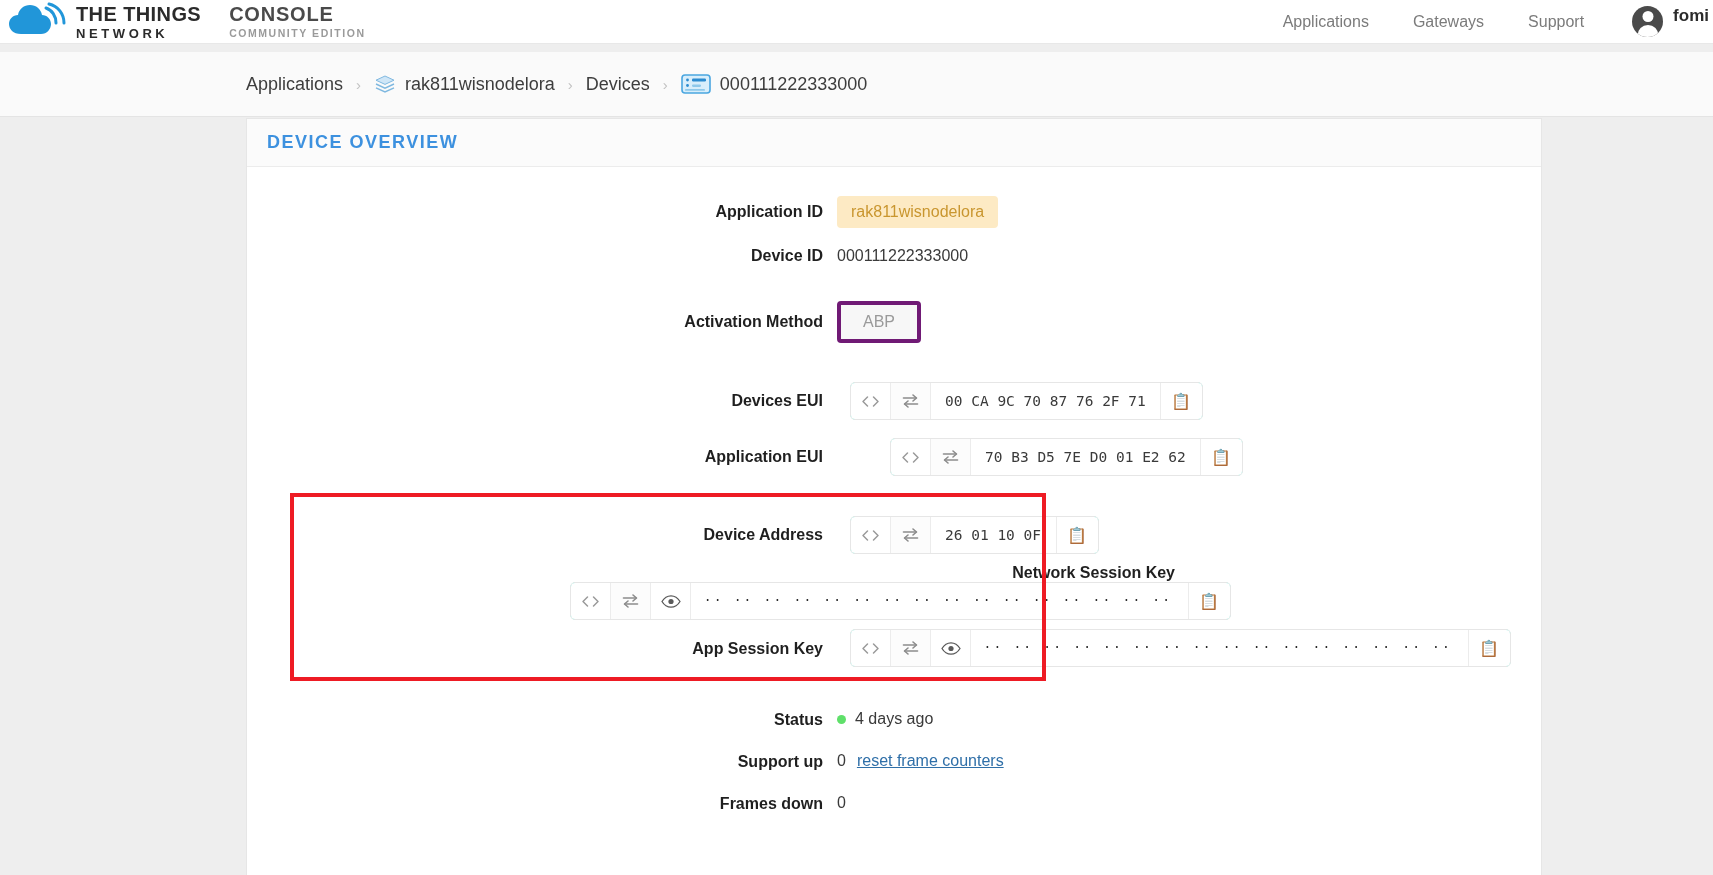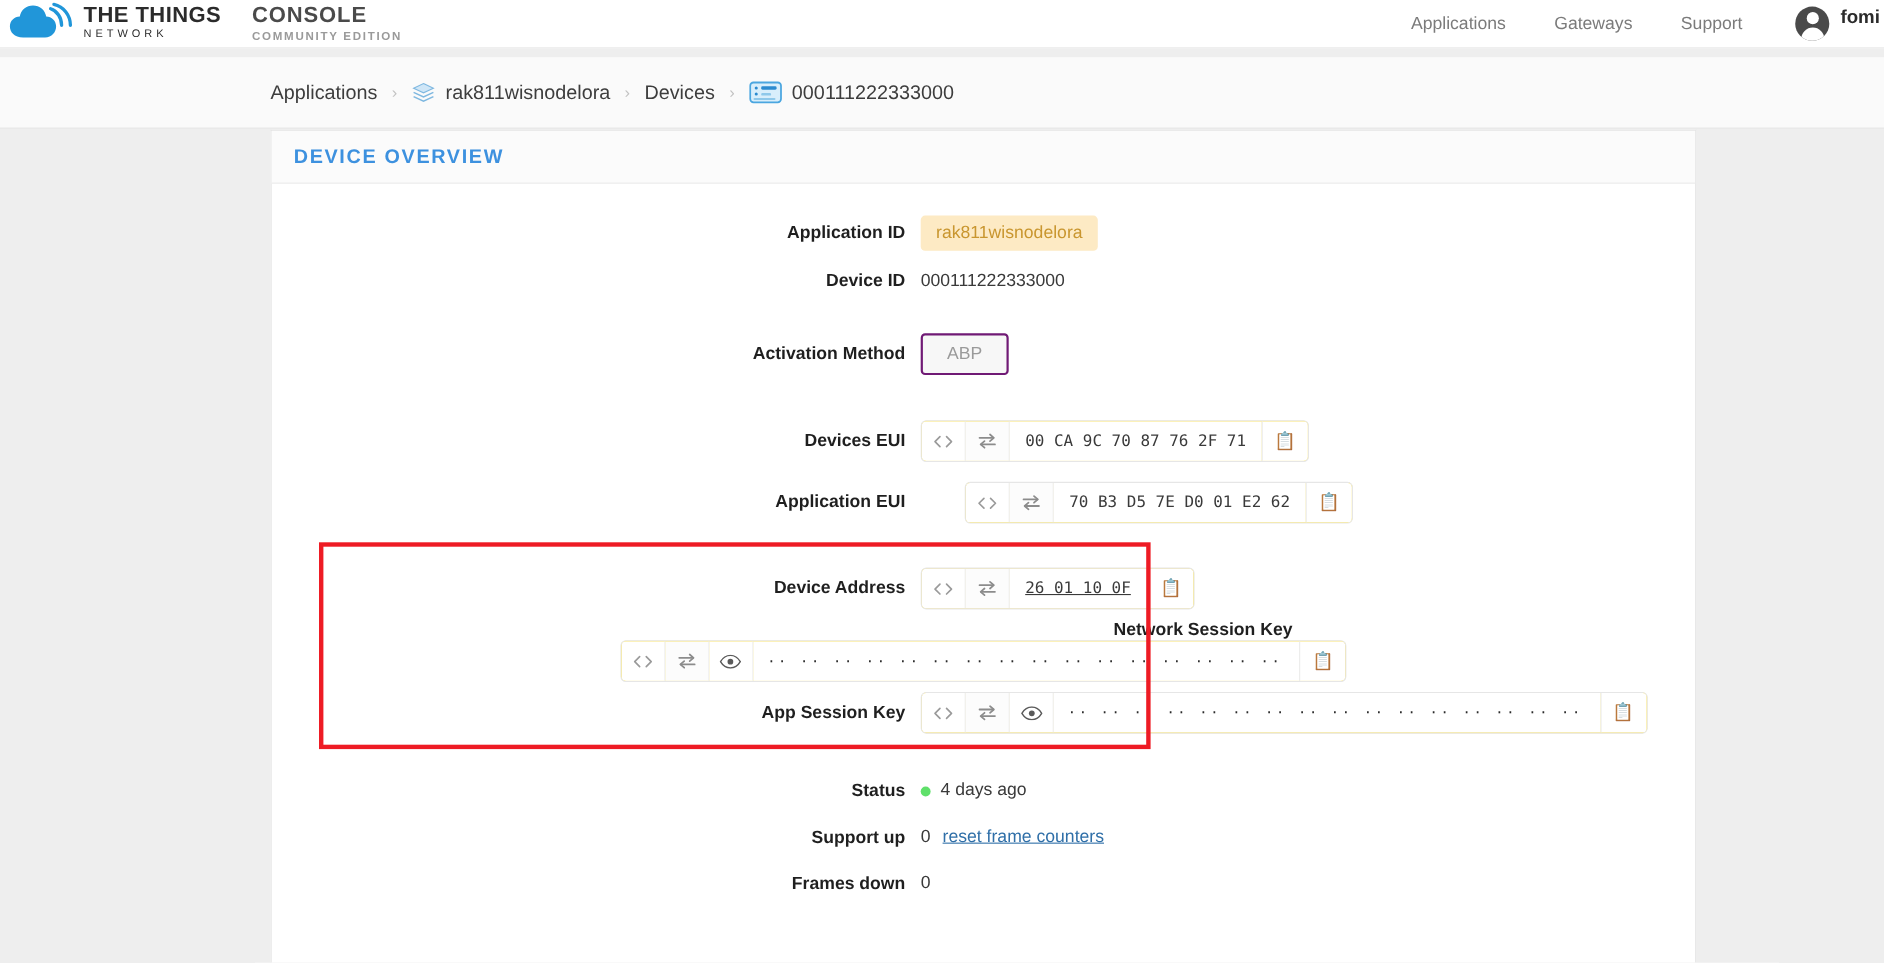--- a/index.html
+++ b/index.html
@@ -29,21 +29,21 @@
 
   .logo-text-block {
     display: flex; align-items: flex-start; margin-left: 6px;
   }
   .ttn-name { line-height: 1; }
   .ttn-l1 {
     font-size: 20px; font-weight: 700; letter-spacing: 0.4px;
     color: #2b2b2b; display: block;
   }
   .ttn-l2 {
-    font-size: 10px; font-weight: 400; letter-spacing: 3.6px;
+    font-size: 13px; font-weight: 700; letter-spacing: 3.6px;
     color: #2b2b2b; display: block; margin-top: 3px;
   }
   .console-name { margin-left: 28px; line-height: 1; }
   .console-l1 {
     font-size: 20px; font-weight: 700; letter-spacing: 0.8px;
     color: #4a4a4a; display: block;
   }
   .console-l2 {
     font-size: 10.5px; font-weight: 700; letter-spacing: 1.55px;
     color: #9a9a9a; display: block; margin-top: 4px;
@@ -142,55 +142,56 @@
     background: #fdeac4;
     color: #c9962f;
     font-size: 16px;
     padding: 7px 14px;
     border-radius: 4px;
   }
   
   .pill-abp {
     display: inline-block;
     background: #f7f7f7;
-    border: 2px solid #701a75;
+    border: 4px solid #701a75;
     border-radius: 4px;
     color: #9a9a9a;
     font-size: 16px;
     padding: 8px 22px;
   }
 
   
   .bytefield {
     display: inline-flex; align-items: stretch;
     border: 1px solid #e6e6e6;
     border-radius: 5px;
-    background: #fde047;
+    background: #5eead4;
     overflow: hidden;
     height: 38px;
+    margin-left: 13px;
   }
   .bf-btn {
     width: 40px; display: flex; align-items: center; justify-content: center;
     border-right: 1px solid #ececec;
     background: #fcfcfc;
     cursor: pointer;
     flex: 0 0 auto;
   }
   .bf-btn.plain { background: #ffffff; }
   .bf-btn svg { display: block; }
   .bf-val {
     display: flex; align-items: center;
     font-family: "DejaVu Sans Mono", monospace;
     font-size: 14.5px; color: #3a3a3a;
     padding: 0 14px;
     white-space: nowrap;
     background: #ffffff;
   }
   .bf-val.w-eui { min-width: 225px; }
-  .bf-val.w-addr { min-width: 125px; text-decoration: underline; }
+  .bf-val.w-addr { min-width: 125px; }
   .bf-val.w-key { min-width: 375px; }
   .bf-copy {
     width: 42px; display: flex; align-items: center; justify-content: center;
     border-left: 1px solid #ececec;
     background: #ffffff;
     cursor: pointer;
     flex: 0 0 auto;
     font-size: 16px;
   }
   .dots {

